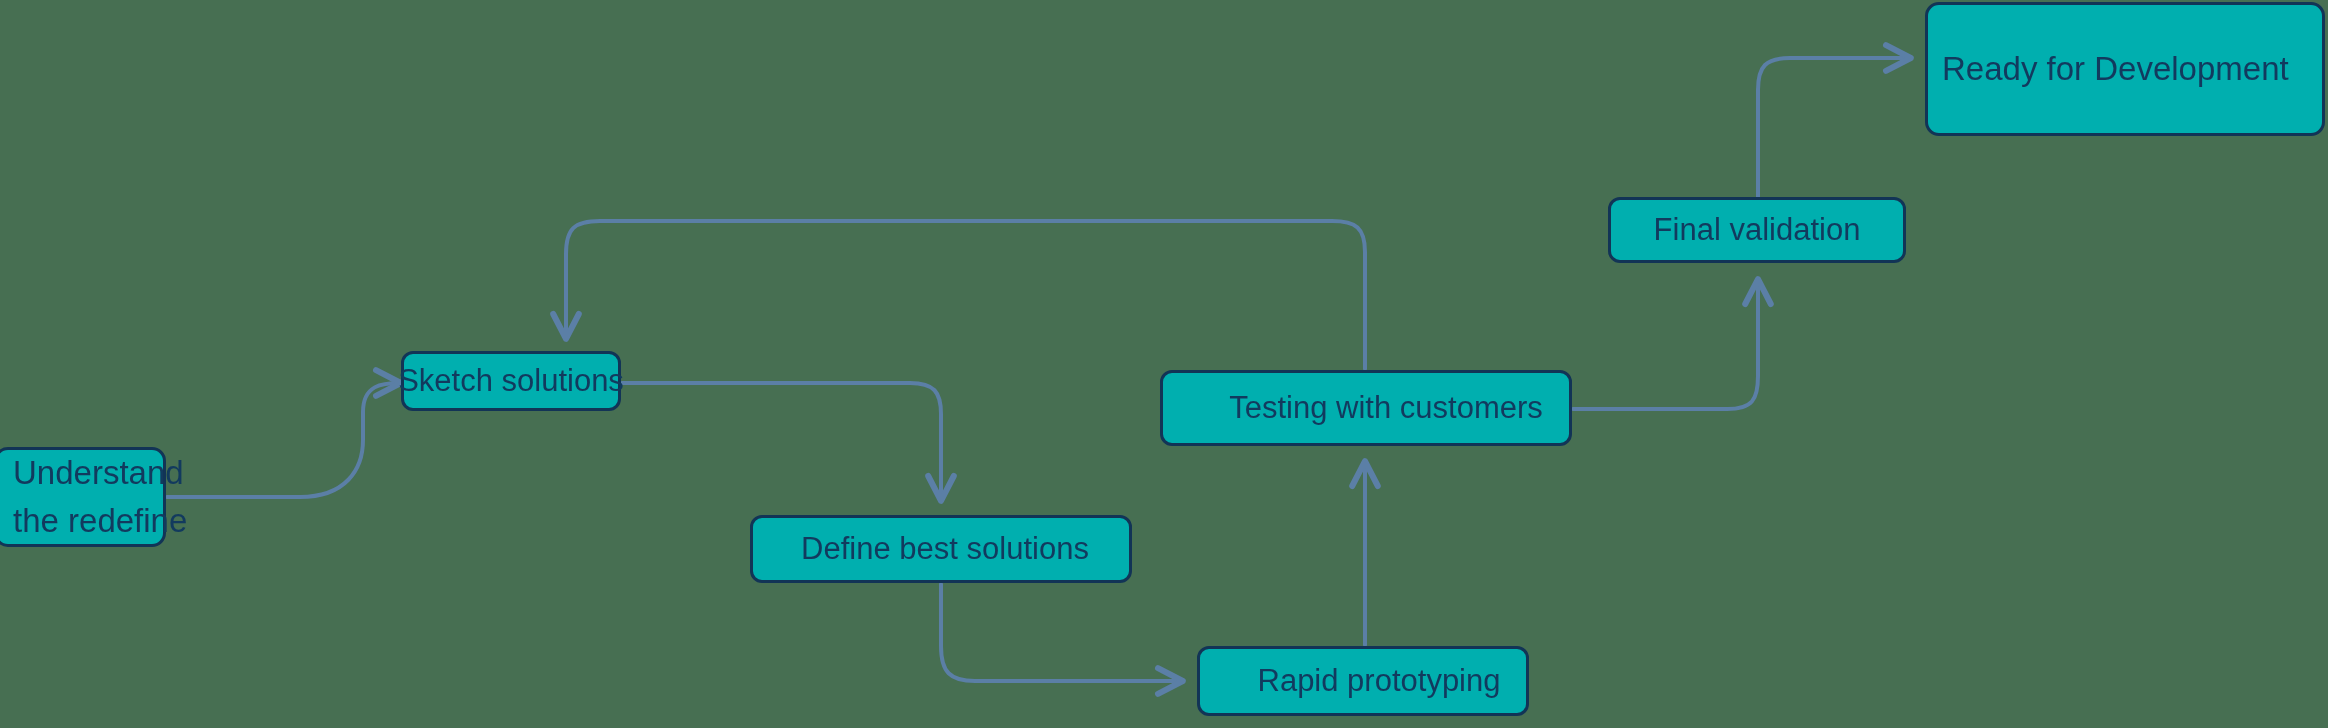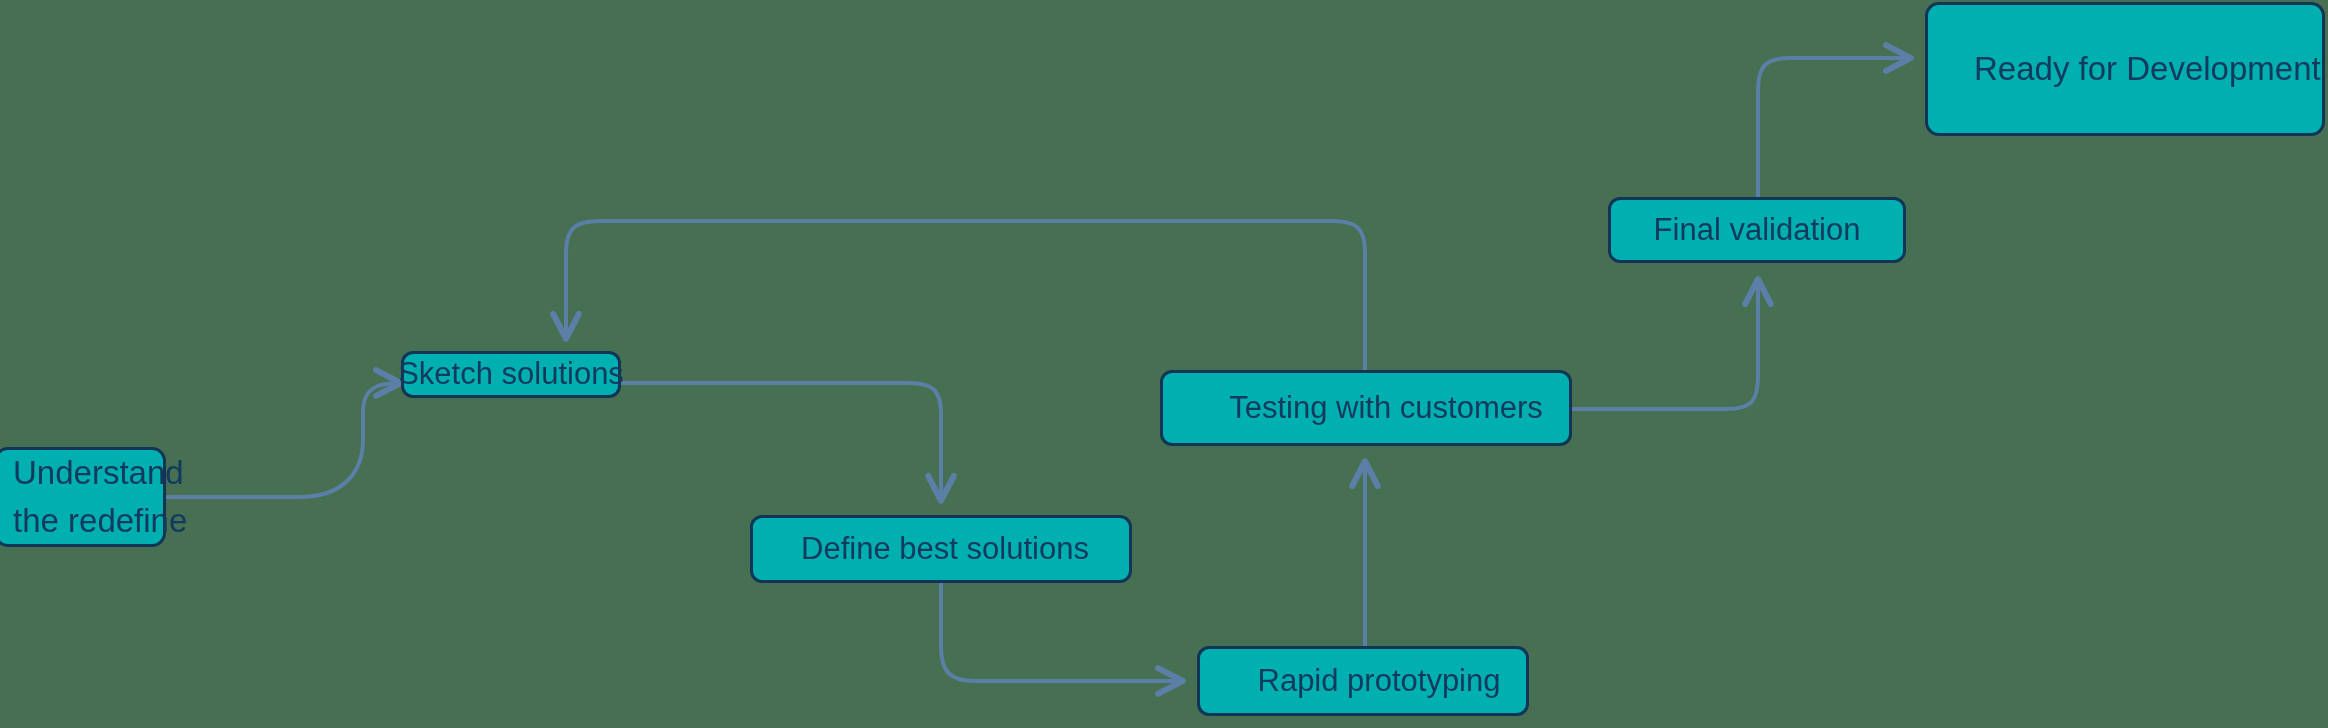--- a/index.html
+++ b/index.html
@@ -47,30 +47,30 @@
   .node-md { font-size: 31px; }
   .node-lg { font-size: 33px; }
 
   #n-understand {
     left: -6px; top: 447px; width: 172px; height: 100px;
     border-radius: 14px;
     align-items: flex-start;
     padding-left: 16px;
   }
   #n-understand .line { text-align: left; }
-  #n-sketch   { left: 401px;  top: 351px; width: 220px; height: 47px; }
+  #n-sketch   { left: 401px;  top: 351px; width: 220px; height: 60px; }
   #n-define   { left: 750px;  top: 515px; width: 382px; height: 68px; padding-left: 8px; }
   #n-rapid    { left: 1197px; top: 646px; width: 332px; height: 70px; padding-left: 32px; }
   #n-testing  { left: 1160px; top: 370px; width: 412px; height: 76px; padding-left: 40px; }
   #n-final    { left: 1608px; top: 197px; width: 298px; height: 66px; }
   #n-ready {
     left: 1925px; top: 2px; width: 400px; height: 134px;
     border-radius: 14px;
     align-items: flex-start;
-    padding-left: 46px;
+    padding-left: 14px;
   }
   #n-ready .line { text-align: left; }
 
   #loop-label {
     position: absolute;
     left: 640px;
     top: 163px;
     font-size: 31px;
     font-weight: bold;
     color: #17406E;

